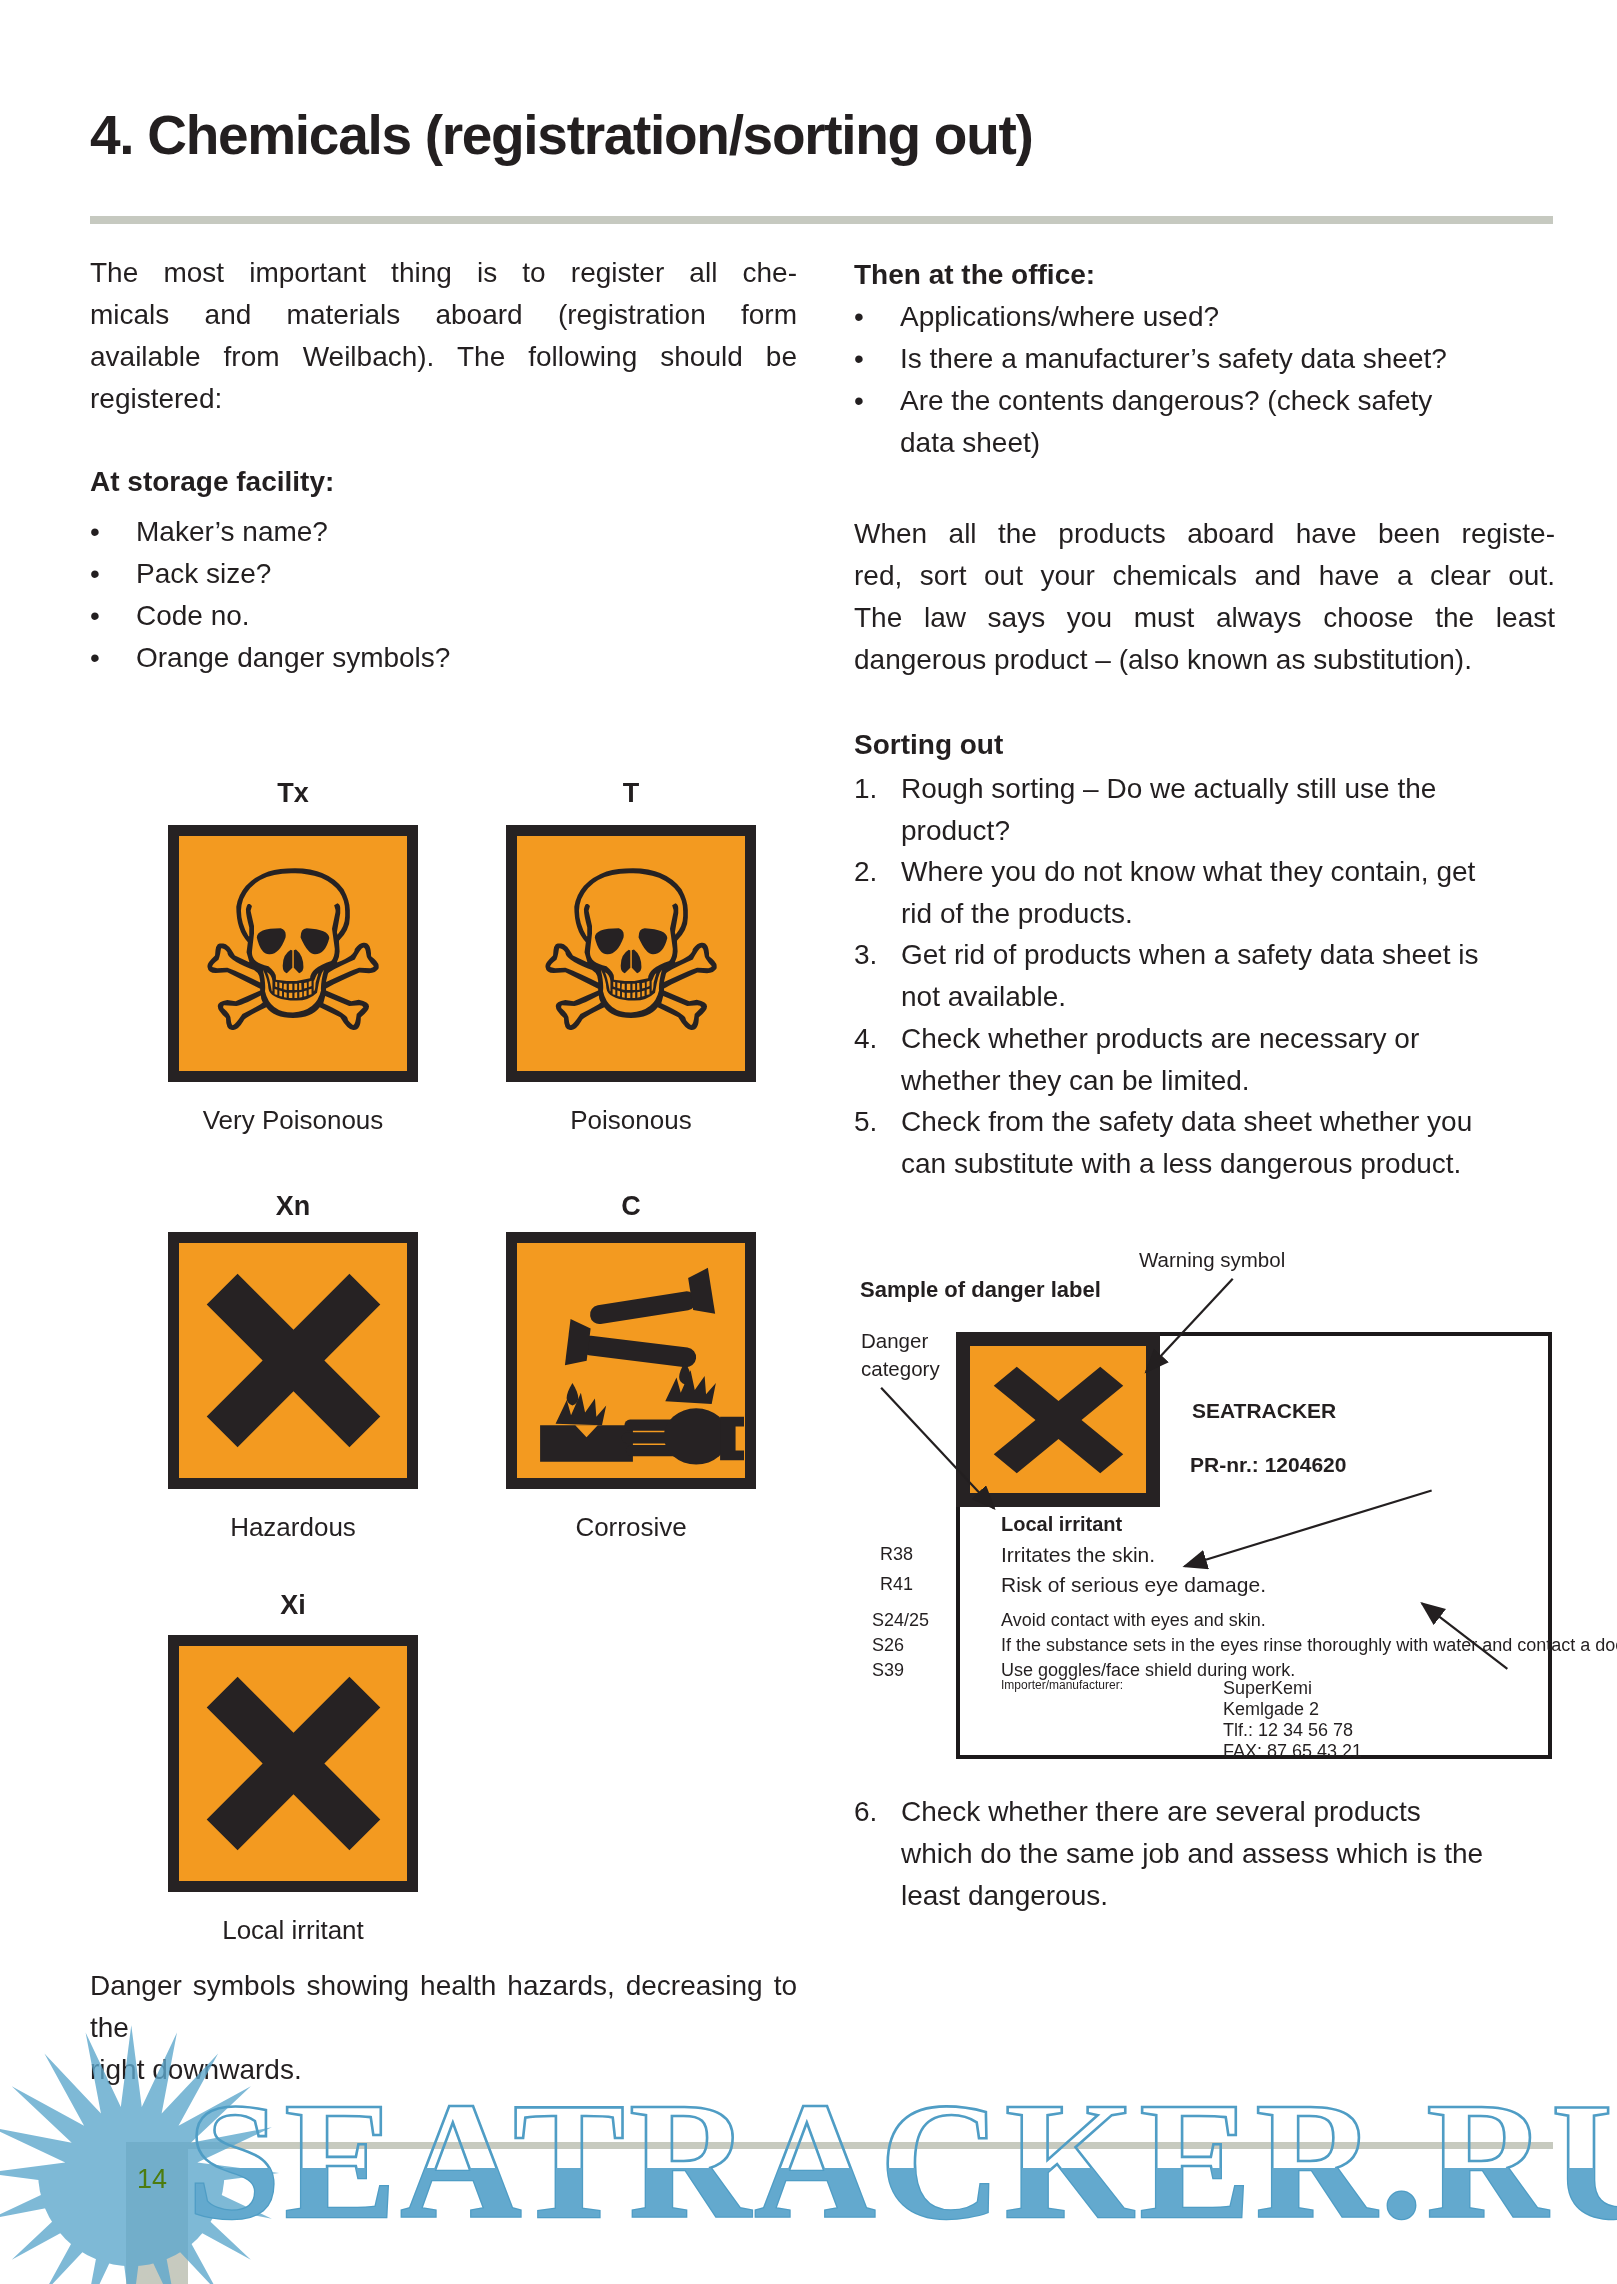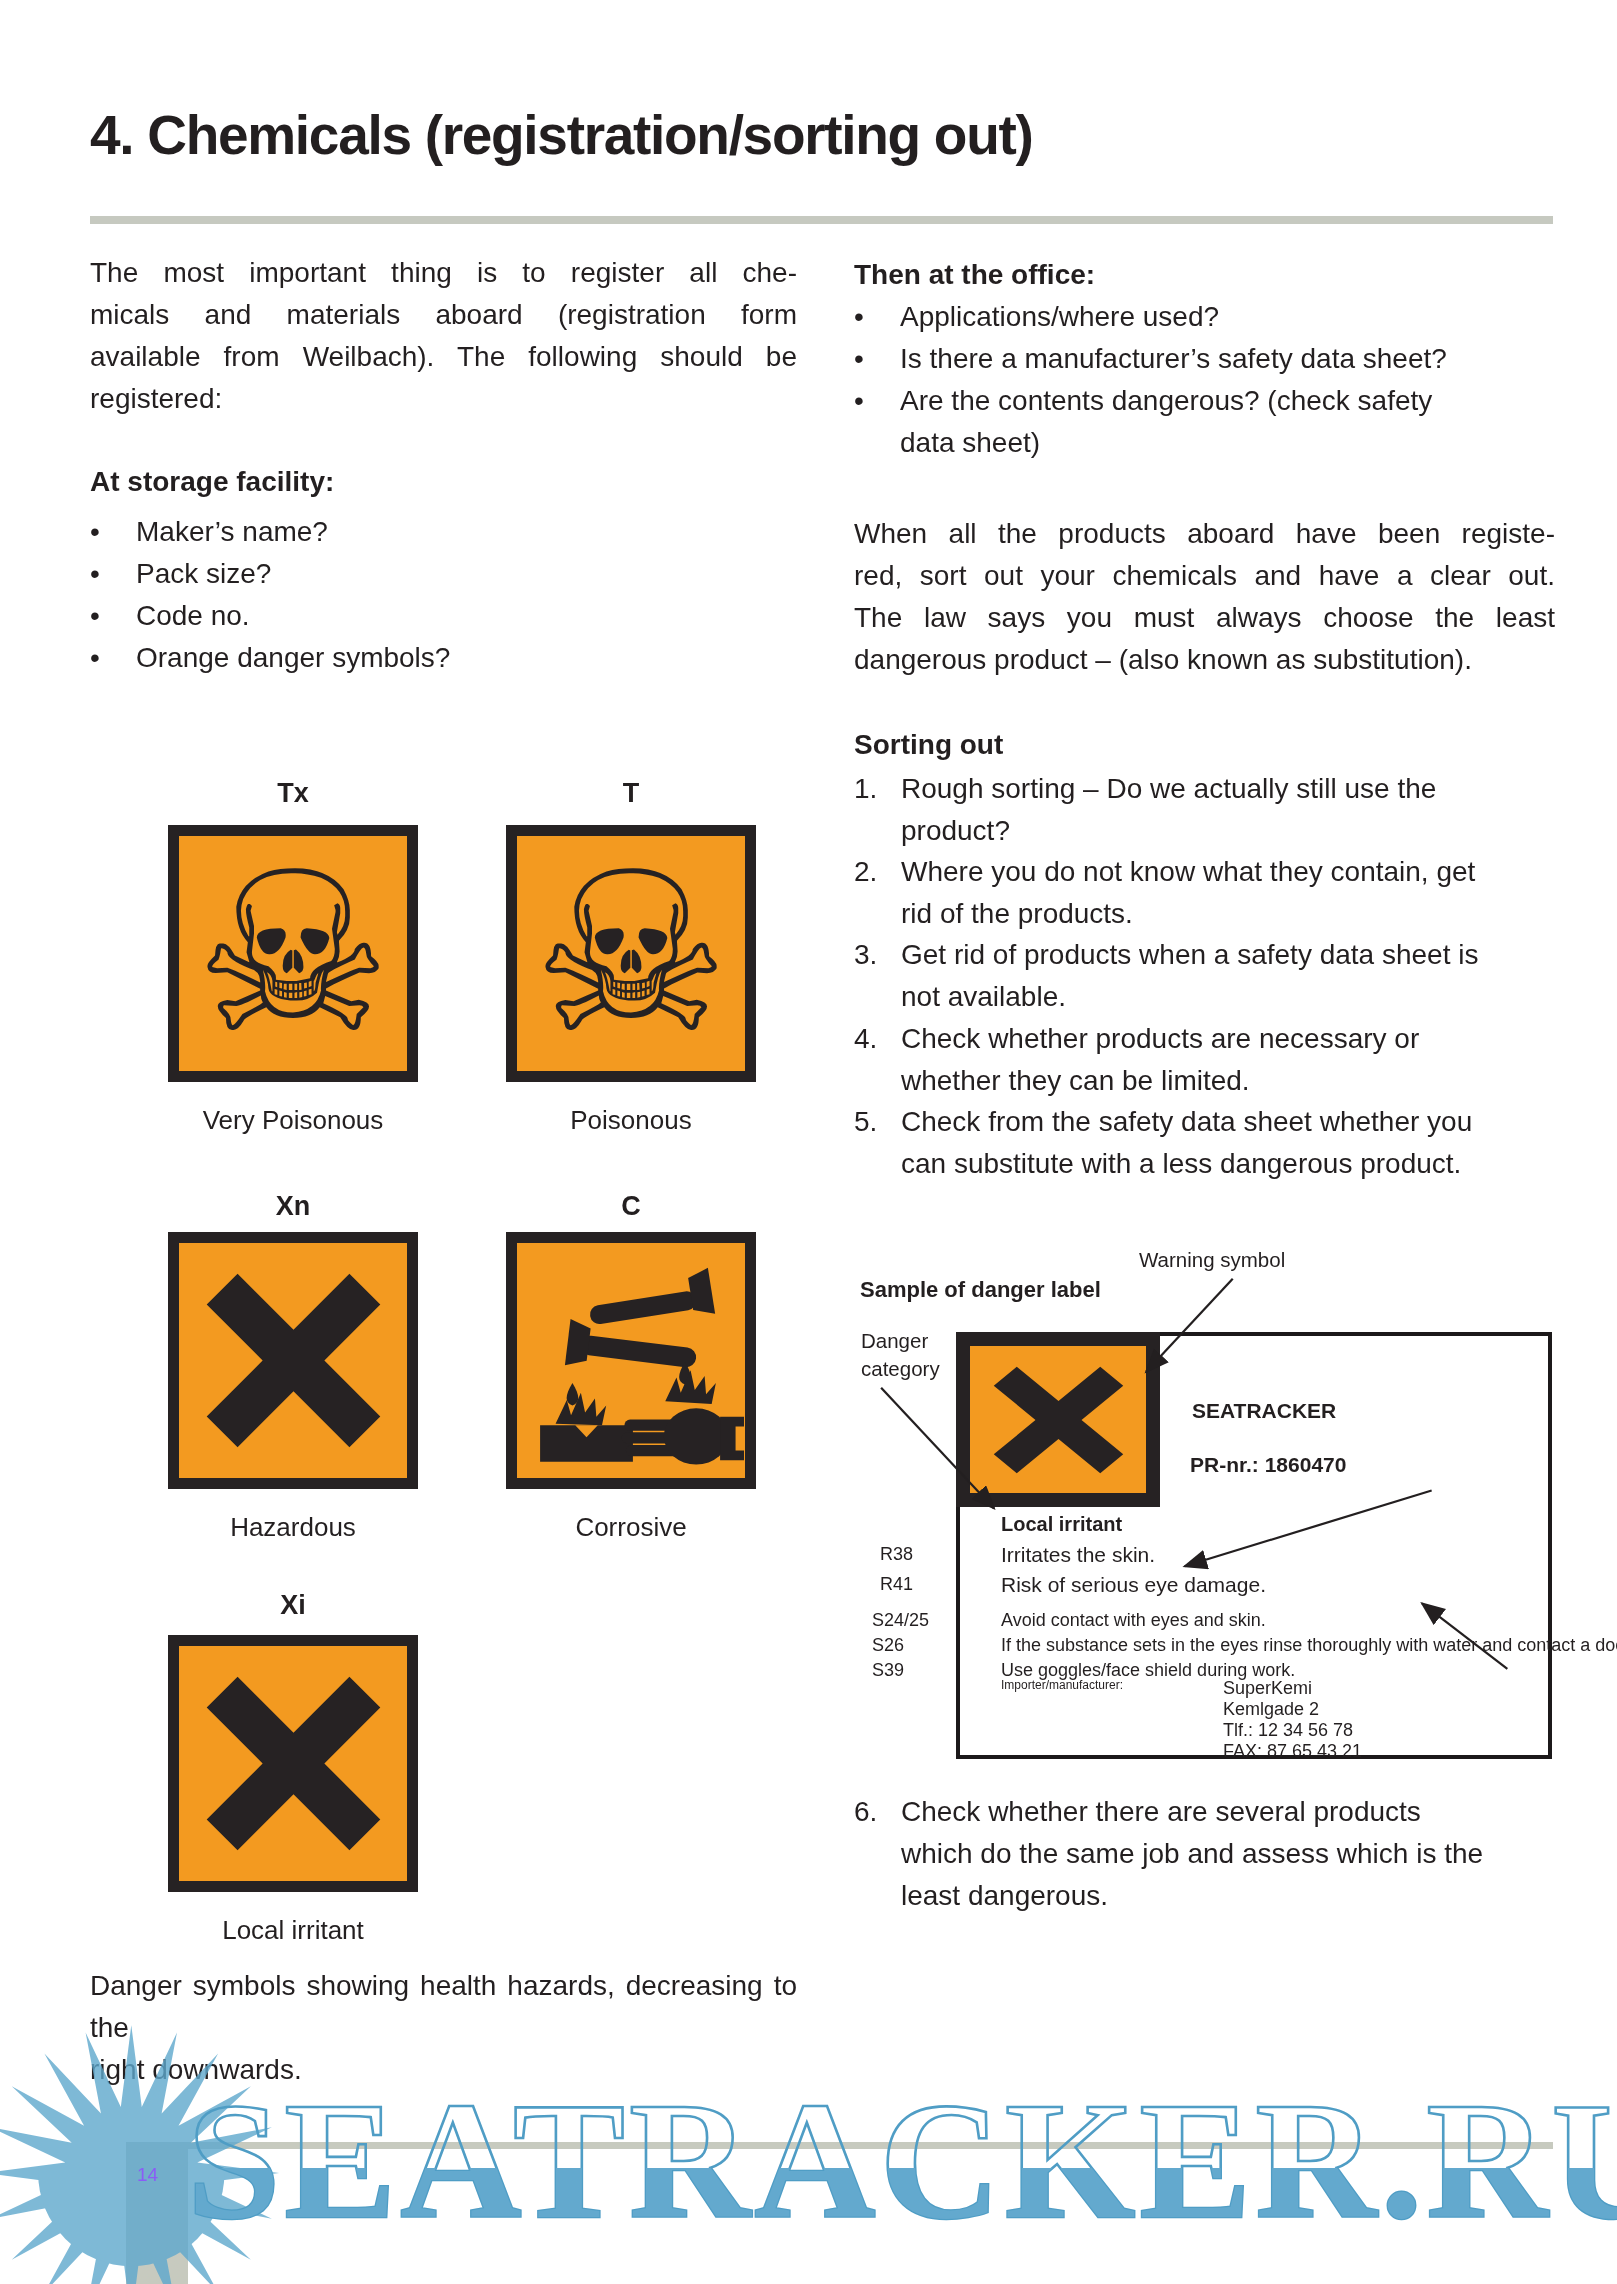--- a/index.html
+++ b/index.html
@@ -222,21 +222,21 @@
 
   <div class="abs orangebox" style="left:956px;top:1332px;width:204px;height:175px;">
     <div class="orangein">
       <svg width="141" height="116" viewBox="52 52 196 196" preserveAspectRatio="none">
         <polygon fill="#262223" points="60,92 92,60 150,118 208,60 240,92 182,150 240,208 208,240 150,182 92,240 60,208 118,150"></polygon>
       </svg>
     </div>
   </div>
 
   <div class="abs b" style="left:1192px;top:1399px;font-size:21px;">SEATRACKER</div>
-  <div class="abs b" style="left:1190px;top:1453px;font-size:21px;">PR-nr.: 1860470</div>
+  <div class="abs b" style="left:1190px;top:1453px;font-size:21px;">PR-nr.: 1204620</div>
   <div class="abs b" style="left:1001px;top:1513px;font-size:20px;">Local irritant</div>
 
   <div class="abs" style="left:1001px;top:1540px;font-size:21px;line-height:29.5px;">
     <div>Irritates the skin.</div>
     <div>Risk of serious eye damage.</div>
   </div>
 
   <div class="abs" style="left:1001px;top:1608px;font-size:18px;line-height:25px;width:545px;white-space:nowrap;">
     <div>Avoid contact with eyes and skin.</div>
     <div>If the substance sets in the eyes rinse thoroughly with water and contact a doctor.</div>
@@ -275,21 +275,21 @@
   <div class="abs" style="left:126px;top:2142px;width:1427px;height:7px;background:#c7cabf;"></div>
   <div class="abs" style="left:126px;top:2142px;width:62px;height:142px;background:#c7cabf;"></div>
 
   <svg class="abs" style="left:-39px;top:2022px;opacity:0.8;" width="347" height="302" viewBox="0 0 540 470">
     <g fill="#5ea8cd">
       <polygon id="sun-rays" points="265.0,5.0 281.3,132.3 336.1,16.3 312.2,142.3 400.2,48.9 338.5,161.5 451.1,99.8 357.7,187.8 483.7,163.9 367.7,218.7 495.0,235.0 367.7,251.3 483.7,306.1 357.7,282.2 451.1,370.2 338.5,308.5 400.2,421.1 312.2,327.7 336.1,453.7 281.3,337.7 265.0,465.0 248.7,337.7 193.9,453.7 217.8,327.7 129.8,421.1 191.5,308.5 78.9,370.2 172.3,282.2 46.3,306.1 162.3,251.3 35.0,235.0 162.3,218.7 46.3,163.9 172.3,187.8 78.9,99.8 191.5,161.5 129.8,48.9 217.8,142.3 193.9,16.3 248.7,132.3"></polygon>
       <path d="M120,235 a145,145 0 0 0 290,0 z"></path>
     </g>
   </svg>
 
-  <div class="abs" style="left:137px;top:2164px;font-size:19px;color:#8b5cf6;">14</div>
+  <div class="abs" style="left:137px;top:2164px;font-size:27px;color:#4d7c0f;">14</div>
 
   <div class="wm">
     <span class="stroke">SEATRACKER.RU</span>
     <span class="fill">SEATRACKER.RU</span>
   </div>
 
 </div>
 
 
 </body></html>

